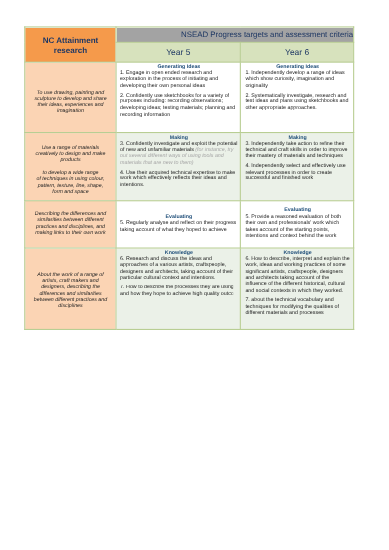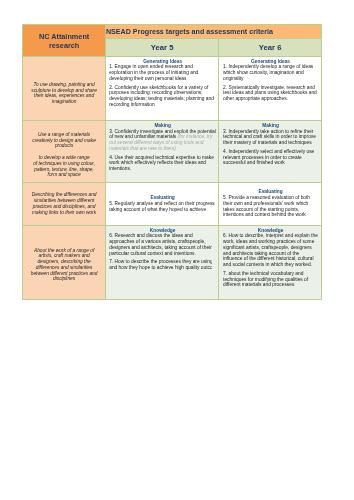--- a/index.html
+++ b/index.html
@@ -18,25 +18,25 @@
     border:1.1px solid #b8ce93;
     vertical-align:middle;
     padding:0;
     overflow:hidden;
   }
   table.grid td.hdr-nc{
     background:#f59a4b;color:#1f3864;font-weight:bold;font-size:7.3px;
     text-align:center;line-height:9px;height:15px;margin-left:24px;
   }
   table.grid td.hdr-nsead{
-    background:#fdba74;color:#1f3864;font-weight:bold;font-size:7.15px;
-    text-align:left;height:13.9px;
+    background:#a3a3a3;color:#1f3864;font-weight:normal;font-size:7.15px;
+    text-align:right;height:13.9px;
   }
   table.grid td.hdr-year{
-    background:#d7e2bd;color:#1f3864;font-weight:bold;font-size:7.7px;
+    background:#d7e2bd;color:#1f3864;font-weight:normal;font-size:7.7px;
     text-align:center;height:18px;
   }
   table.grid td.nc-cell{
     background:#fbd4b4;color:#252525;font-style:italic;font-size:4.8px;
     text-align:center;line-height:5.75px;padding:2px 6.9px;
   }
   tr.r1 td.nc-cell{padding-top:11.4px;}
   tr.r2 td.nc-cell{padding-top:9px;}
   tr.r4 td.nc-cell{padding-top:6.8px;}
   table.grid td.nc-cell p{margin:0 0 6px 0;white-space:pre-line;}

